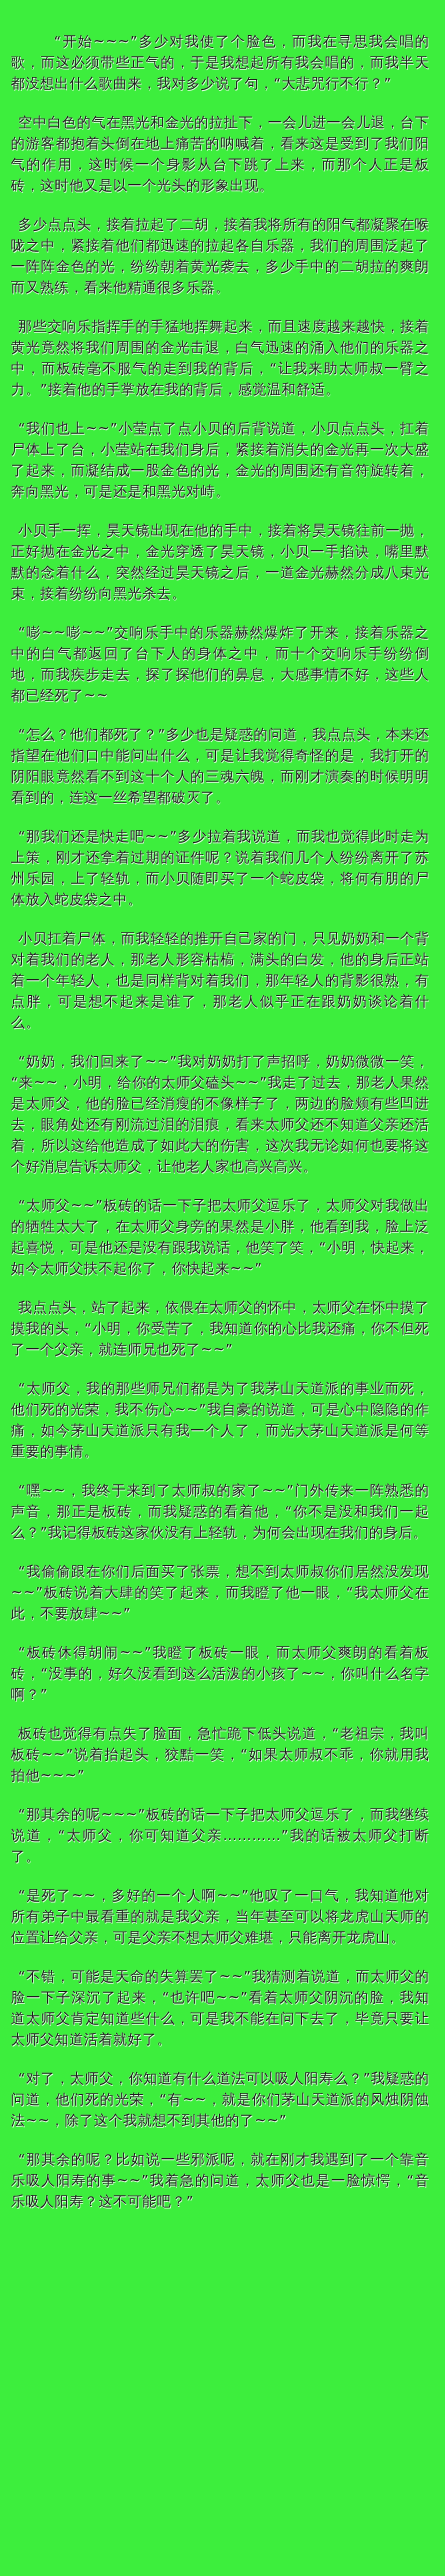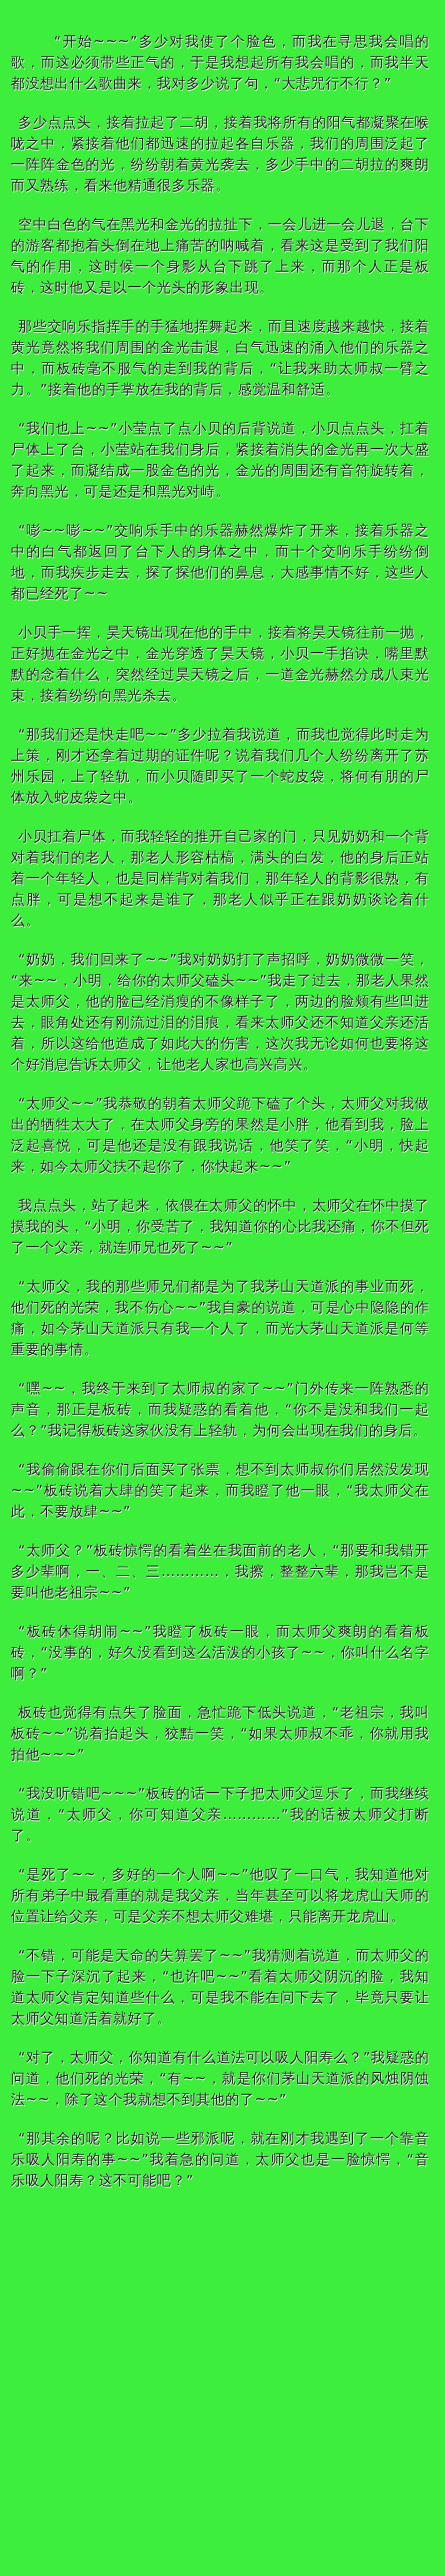--- a/index.html
+++ b/index.html
@@ -33,37 +33,37 @@
   .novel-text p.first-para {
     text-indent: 43px;
   }
 </style>
 </head>
 <body style="color: rgb(28, 28, 28); background: rgb(61, 238, 61);">
 
 <div class="page">
   <div class="novel-text" id="novel-text">
       <p class="first-para">“开始~~~”多少对我使了个脸色，而我在寻思我会唱的歌，而这必须带些正气的，于是我想起所有我会唱的，而我半天都没想出什么歌曲来，我对多少说了句，“大悲咒行不行？”</p>
+      <p>空中白色的气在黑光和金光的拉扯下，一会儿进一会儿退，台下的游客都抱着头倒在地上痛苦的呐喊着，看来这是受到了我们阳气的作用，这时候一个身影从台下跳了上来，而那个人正是板砖，这时他又是以一个光头的形象出现。</p>
       <p>多少点点头，接着拉起了二胡，接着我将所有的阳气都凝聚在喉咙之中，紧接着他们都迅速的拉起各自乐器，我们的周围泛起了一阵阵金色的光，纷纷朝着黄光袭去，多少手中的二胡拉的爽朗而又熟练，看来他精通很多乐器。</p>
-      <p>空中白色的气在黑光和金光的拉扯下，一会儿进一会儿退，台下的游客都抱着头倒在地上痛苦的呐喊着，看来这是受到了我们阳气的作用，这时候一个身影从台下跳了上来，而那个人正是板砖，这时他又是以一个光头的形象出现。</p>
       <p>那些交响乐指挥手的手猛地挥舞起来，而且速度越来越快，接着黄光竟然将我们周围的金光击退，白气迅速的涌入他们的乐器之中，而板砖毫不服气的走到我的背后，“让我来助太师叔一臂之力。”接着他的手掌放在我的背后，感觉温和舒适。</p>
       <p>“我们也上~~”小莹点了点小贝的后背说道，小贝点点头，扛着尸体上了台，小莹站在我们身后，紧接着消失的金光再一次大盛了起来，而凝结成一股金色的光，金光的周围还有音符旋转着，奔向黑光，可是还是和黑光对峙。</p>
+      <p>小贝手一挥，昊天镜出现在他的手中，接着将昊天镜往前一抛，正好抛在金光之中，金光穿透了昊天镜，小贝一手掐诀，嘴里默默的念着什么，突然经过昊天镜之后，一道金光赫然分成八束光束，接着纷纷向黑光杀去。</p>
       <p>“嘭~~嘭~~”交响乐手中的乐器赫然爆炸了开来，接着乐器之中的白气都返回了台下人的身体之中，而十个交响乐手纷纷倒地，而我疾步走去，探了探他们的鼻息，大感事情不好，这些人都已经死了~~</p>
-      <p>小贝手一挥，昊天镜出现在他的手中，接着将昊天镜往前一抛，正好抛在金光之中，金光穿透了昊天镜，小贝一手掐诀，嘴里默默的念着什么，突然经过昊天镜之后，一道金光赫然分成八束光束，接着纷纷向黑光杀去。</p>
+      <p>“怎么？他们都死了？”多少也是疑惑的问道，我点点头，本来还指望在他们口中能问出什么，可是让我觉得奇怪的是，我打开的阴阳眼竟然看不到这十个人的三魂六魄，而刚才演奏的时候明明看到的，连这一丝希望都破灭了。</p>
       <p>“那我们还是快走吧~~”多少拉着我说道，而我也觉得此时走为上策，刚才还拿着过期的证件呢？说着我们几个人纷纷离开了苏州乐园，上了轻轨，而小贝随即买了一个蛇皮袋，将何有朋的尸体放入蛇皮袋之中。</p>
       <p>小贝扛着尸体，而我轻轻的推开自己家的门，只见奶奶和一个背对着我们的老人，那老人形容枯槁，满头的白发，他的身后正站着一个年轻人，也是同样背对着我们，那年轻人的背影很熟，有点胖，可是想不起来是谁了，那老人似乎正在跟奶奶谈论着什么。</p>
       <p>“奶奶，我们回来了~~”我对奶奶打了声招呼，奶奶微微一笑，“来~~，小明，给你的太师父磕头~~”我走了过去，那老人果然是太师父，他的脸已经消瘦的不像样子了，两边的脸颊有些凹进去，眼角处还有刚流过泪的泪痕，看来太师父还不知道父亲还活着，所以这给他造成了如此大的伤害，这次我无论如何也要将这个好消息告诉太师父，让他老人家也高兴高兴。</p>
-      <p>“太师父~~”我恭敬的朝着太师父跪下磕了个头，太师父对我做出的牺牲太大了，在太师父身旁的果然是小胖，他看到我，脸上泛起喜悦，可是他还是没有跟我说话，他笑了笑，“小明，快起来，如今太师父扶不起你了，你快起来~~”</p>
+      <p>“太师父~~”板砖的话一下子把太师父逗乐了，太师父对我做出的牺牲太大了，在太师父身旁的果然是小胖，他看到我，脸上泛起喜悦，可是他还是没有跟我说话，他笑了笑，“小明，快起来，如今太师父扶不起你了，你快起来~~”</p>
       <p>我点点头，站了起来，依偎在太师父的怀中，太师父在怀中摸了摸我的头，“小明，你受苦了，我知道你的心比我还痛，你不但死了一个父亲，就连师兄也死了~~”</p>
       <p>“太师父，我的那些师兄们都是为了我茅山天道派的事业而死，他们死的光荣，我不伤心~~”我自豪的说道，可是心中隐隐的作痛，如今茅山天道派只有我一个人了，而光大茅山天道派是何等重要的事情。</p>
       <p>“嘿~~，我终于来到了太师叔的家了~~”门外传来一阵熟悉的声音，那正是板砖，而我疑惑的看着他，“你不是没和我们一起么？”我记得板砖这家伙没有上轻轨，为何会出现在我们的身后。</p>
       <p>“我偷偷跟在你们后面买了张票，想不到太师叔你们居然没发现~~”板砖说着大肆的笑了起来，而我瞪了他一眼，“我太师父在此，不要放肆~~”</p>
-      <p>“太师父？”板砖惊愕的看着坐在我面前的老人，“那要和我错开多少辈啊，一、二、三…………，我擦，整整六辈，那我岂不是要叫他老祖宗~~”</p>
       <p>“板砖休得胡闹~~”我瞪了板砖一眼，而太师父爽朗的看着板砖，“没事的，好久没看到这么活泼的小孩了~~，你叫什么名字啊？”</p>
       <p>板砖也觉得有点失了脸面，急忙跪下低头说道，“老祖宗，我叫板砖~~”说着抬起头，狡黠一笑，“如果太师叔不乖，你就用我拍他~~~”</p>
-      <p>“我没听错吧~~~”板砖的话一下子把太师父逗乐了，而我继续说道，“太师父，你可知道父亲…………”我的话被太师父打断了。</p>
+      <p>“那其余的呢~~~”板砖的话一下子把太师父逗乐了，而我继续说道，“太师父，你可知道父亲…………”我的话被太师父打断了。</p>
       <p>“是死了~~，多好的一个人啊~~”他叹了一口气，我知道他对所有弟子中最看重的就是我父亲，当年甚至可以将龙虎山天师的位置让给父亲，可是父亲不想太师父难堪，只能离开龙虎山。</p>
       <p>“不错，可能是天命的失算罢了~~”我猜测着说道，而太师父的脸一下子深沉了起来，“也许吧~~”看着太师父阴沉的脸，我知道太师父肯定知道些什么，可是我不能在问下去了，毕竟只要让太师父知道活着就好了。</p>
       <p>“对了，太师父，你知道有什么道法可以吸人阳寿么？”我疑惑的问道，他们死的光荣，“有~~，就是你们茅山天道派的风烛阴蚀法~~，除了这个我就想不到其他的了~~”</p>
       <p>“那其余的呢？比如说一些邪派呢，就在刚才我遇到了一个靠音乐吸人阳寿的事~~”我着急的问道，太师父也是一脸惊愕，“音乐吸人阳寿？这不可能吧？”</p>
     </div>
 </div>
 
 
 </body></html>

